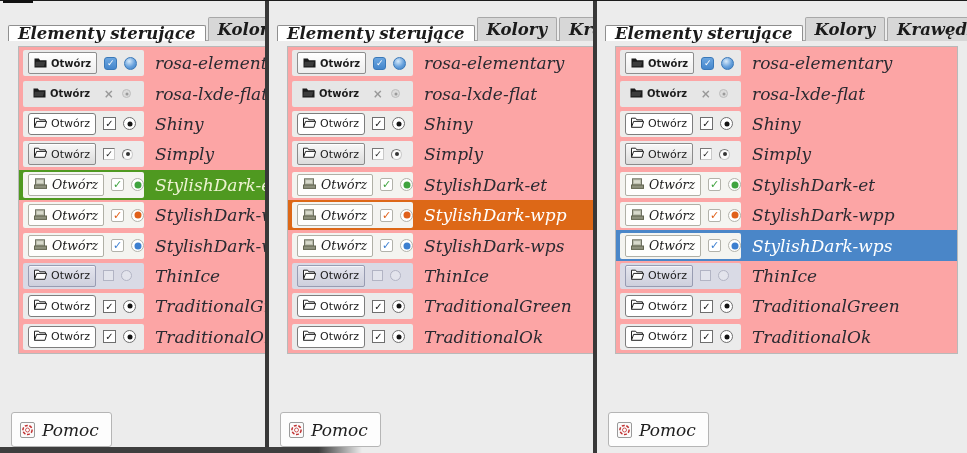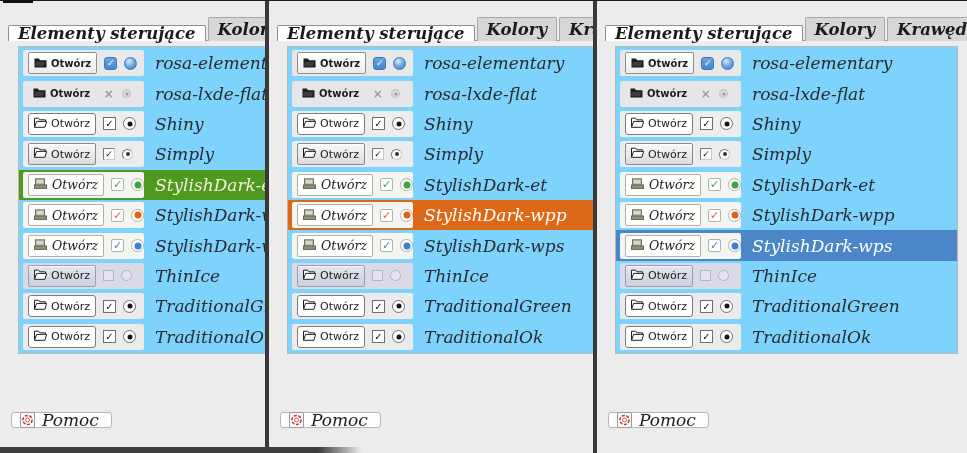--- a/index.html
+++ b/index.html
@@ -19,21 +19,21 @@
   .tabline{position:absolute;left:8px;top:40px;right:0;height:1px;background:#a5a5a5}
   .tabs{position:absolute;left:8px;top:13px;height:28px;display:flex;align-items:flex-end;gap:2px}
   .tab{font:600 16.5px "DejaVu Serif",serif;font-style:italic;color:#1b1b1b;
     padding:0 9px;display:flex;align-items:center;white-space:nowrap;cursor:pointer}
   .tab.active{background:#ffffff;border:1px solid #8f8f8f;border-bottom:none;height:16px;
     border-radius:2px 2px 0 0;position:relative;z-index:2}
   .tab:not(.active){background:#d7d7d7;border:1px solid #a8a8a8;border-bottom:none;height:24px;
     border-radius:2px 2px 0 0}
 
   
-  .list{position:absolute;left:18px;top:46px;width:343px;height:308px;background:#7dd3fc;
+  .list{position:absolute;left:18px;top:46px;width:343px;height:308px;background:#fca5a5;
     border:1px solid #b9b9b9;display:flex;flex-direction:column;padding-top:1px;overflow:hidden}
   .row{height:30.4px;flex:none;display:flex;align-items:center;cursor:pointer}
   .cluster{margin-left:4px;width:121px;height:26px;border-radius:2px;flex:none;
     display:flex;align-items:center;padding:0 5px;gap:7px}
   .name{margin-left:11px;font:17px "DejaVu Serif",serif;font-style:italic;color:#2a2a31;
     white-space:nowrap}
 
   
   .open-btn{height:22px;display:inline-flex;align-items:center;gap:4px;padding:0 5px;
     flex:none;cursor:pointer;color:#1c1c1c}
@@ -80,21 +80,21 @@
   .radio.classic{background:#fff;border:1px solid #6e6e6e}
   .radio.classic::after{width:5px;height:5px;background:#141414}
   .radio.classic3d{width:11px;height:11px;background:#fbfbfb;border:1px solid;
     border-color:#777 #c9c9c9 #c9c9c9 #777}
   .radio.classic3d::after{width:4px;height:4px;background:#333}
   .radio.dot{background:#fff;border:1px solid #b2b2aa}
   .radio.dot::after{width:7px;height:7px;background:var(--accent)}
   .radio.empty{width:11px;height:11px;background:#e3e4ec;border:1px solid #b2b4c4}
 
   
-  .help-btn{position:absolute;left:11px;top:412px;height:16px;min-width:100px;
+  .help-btn{position:absolute;left:11px;top:412px;height:35px;min-width:100px;
     background:#fdfdfd;border:1px solid #b5b5b5;border-radius:3px;display:flex;
     align-items:center;gap:7px;padding:0 12px 0 8px;cursor:pointer}
   .help-lbl{font:17px "DejaVu Serif",serif;font-style:italic;color:#1d1d1d}
   .help-icon{display:inline-flex}
 </style>
 </head>
 <body>
 
 <div class="top-edge"></div>
 <div class="top-notch"></div>

